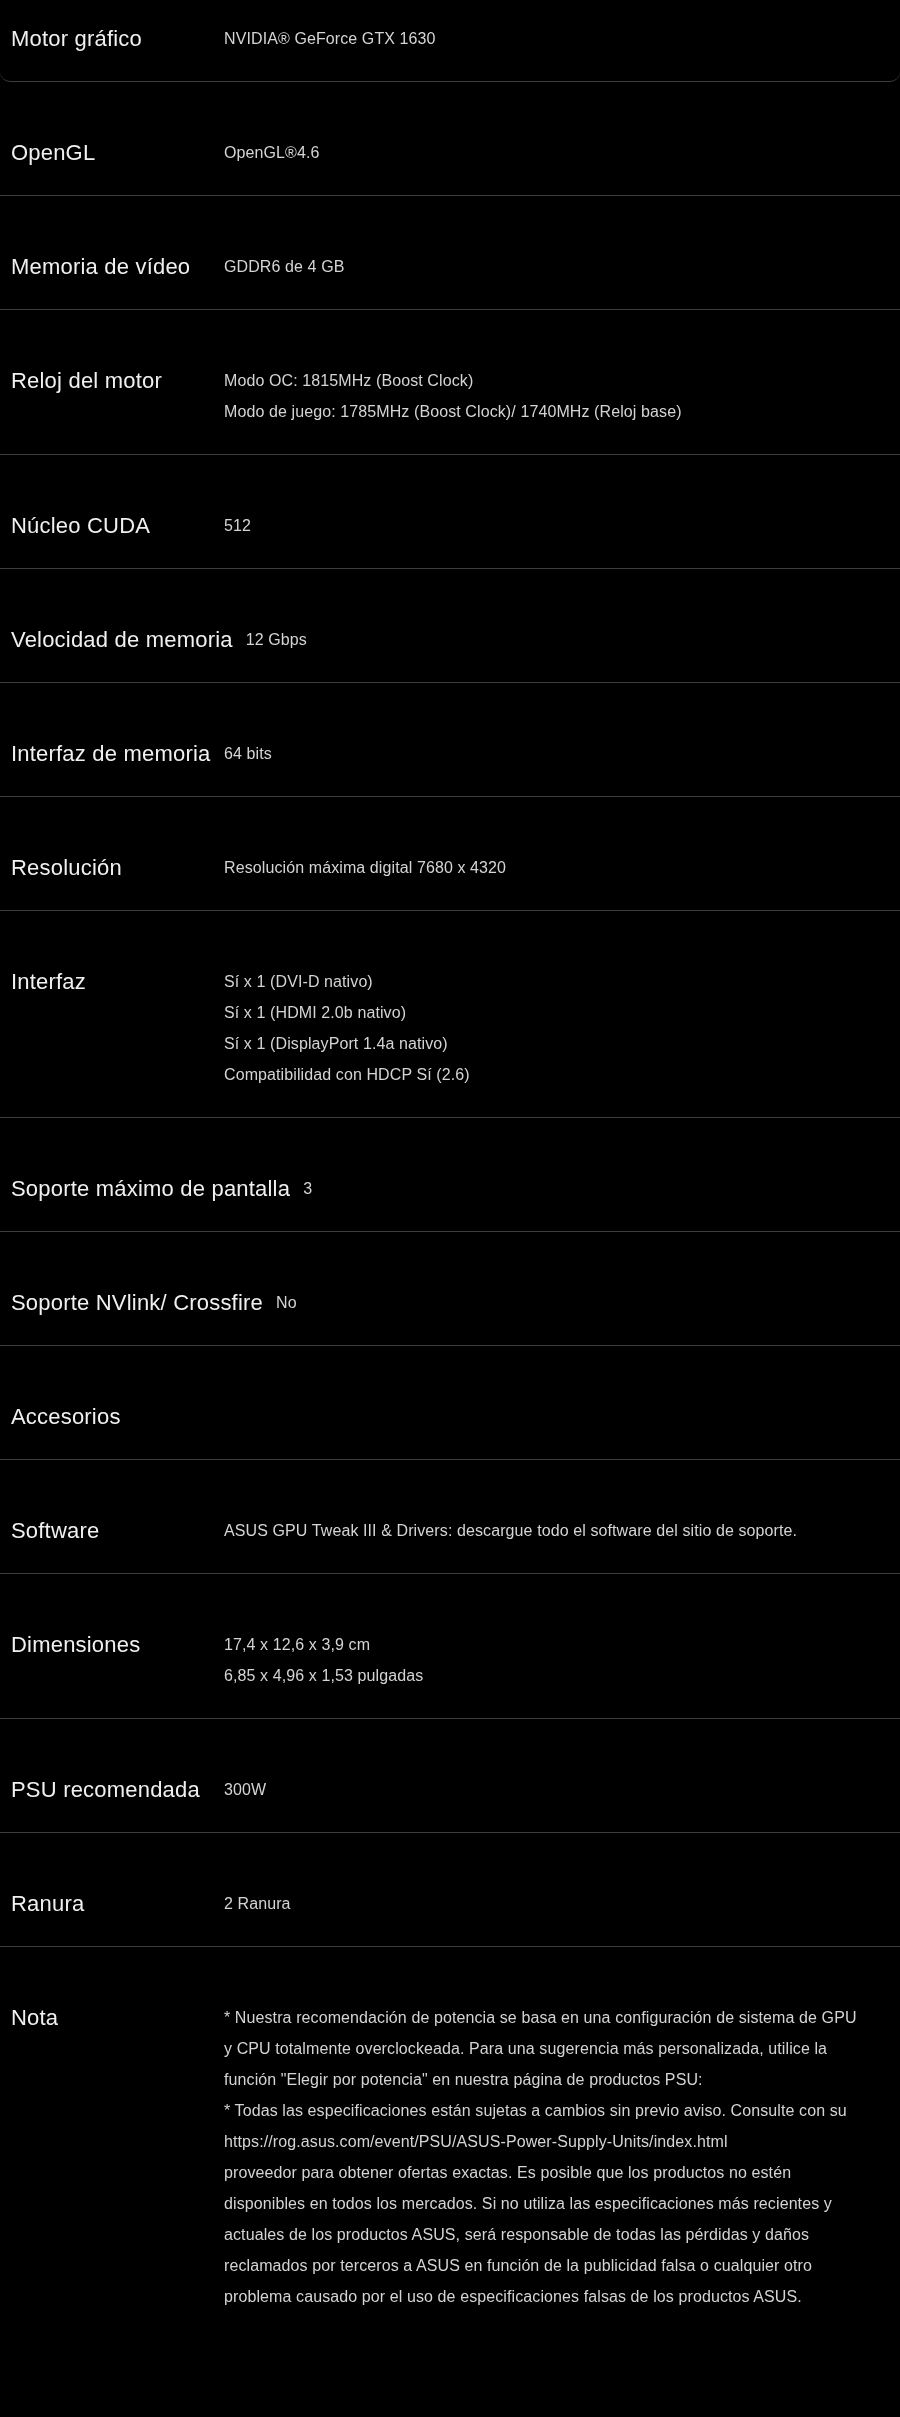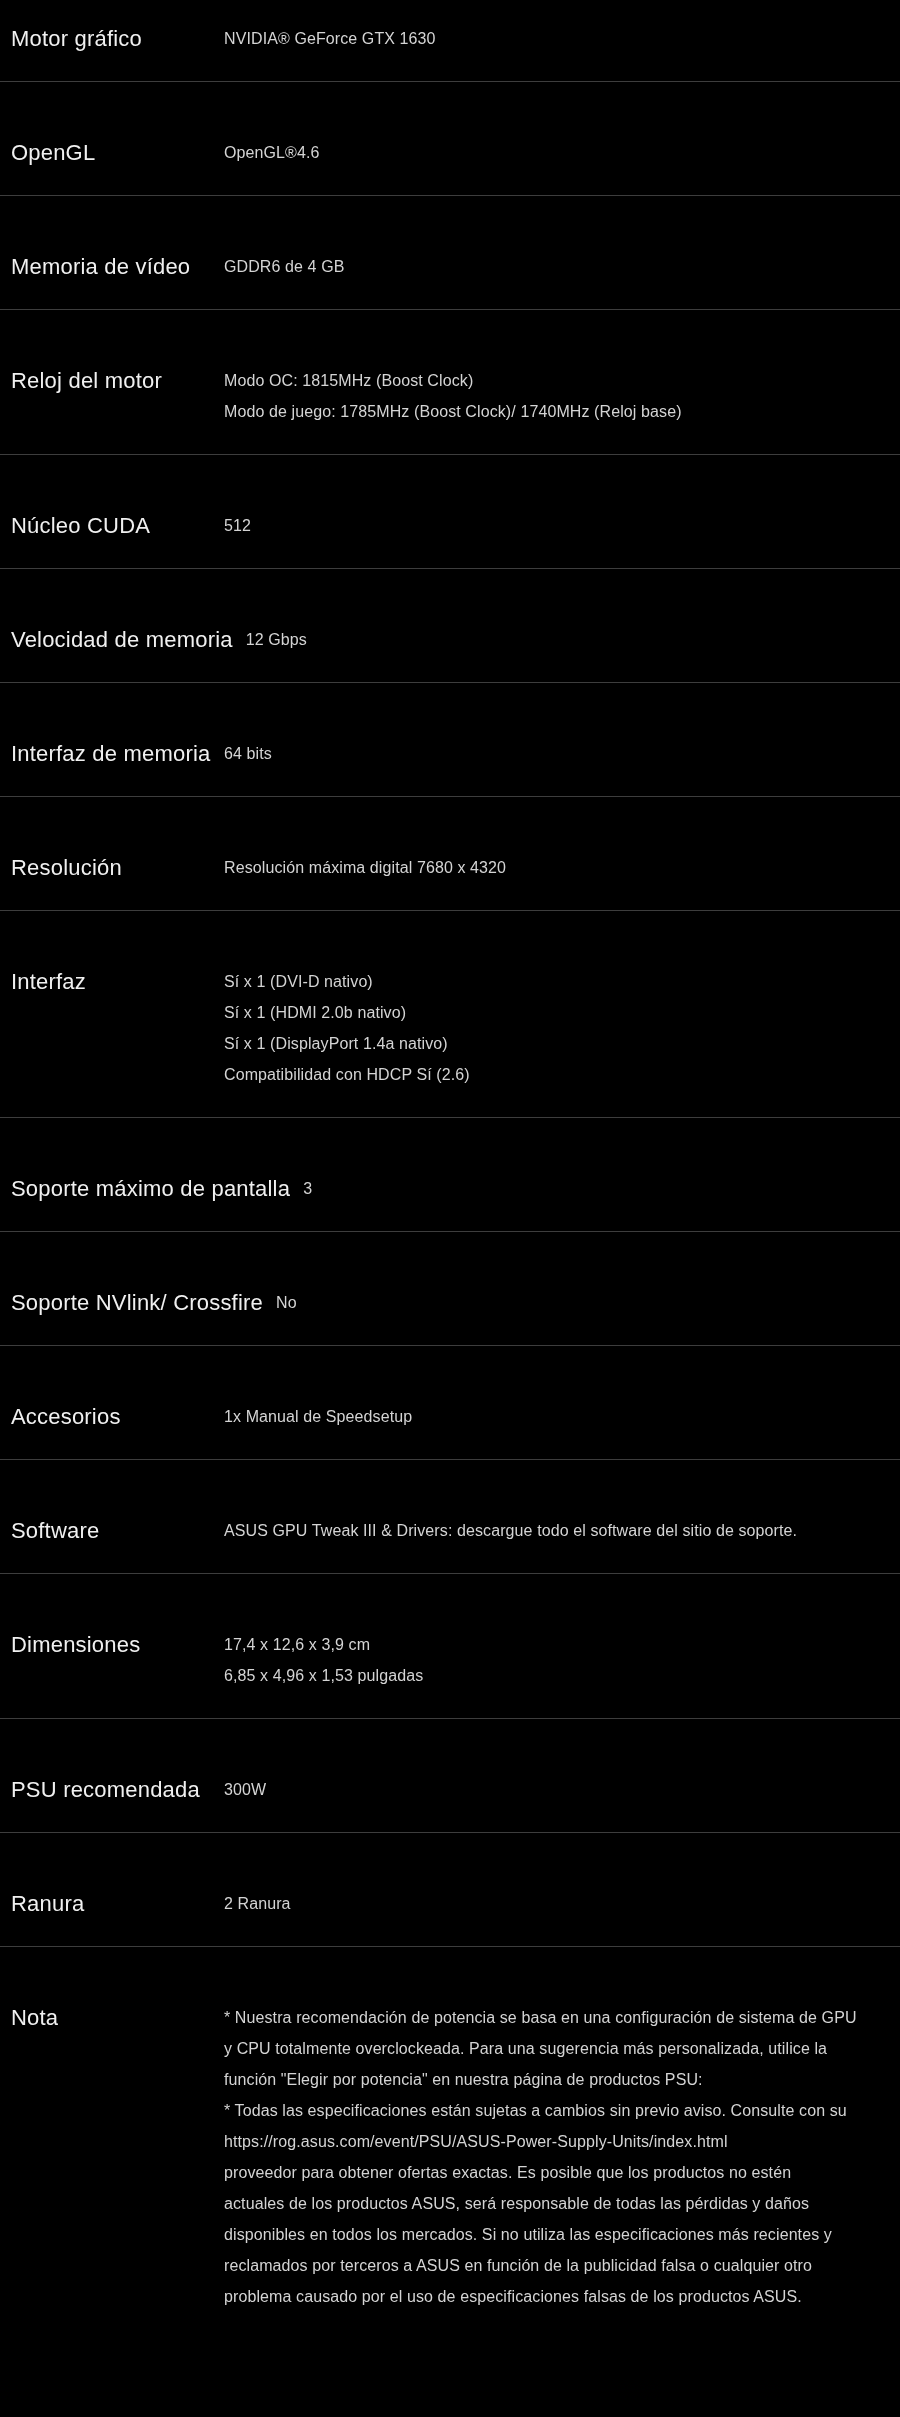--- a/index.html
+++ b/index.html
@@ -16,21 +16,21 @@
     font-family: "Liberation Sans", "DejaVu Sans", sans-serif;
     -webkit-font-smoothing: antialiased;
   }
   .spec-row {
     display: flex;
     align-items: flex-start;
     padding: 57px 24px 29px 11px;
     border-bottom: 1px solid #3d3d3d;
     box-sizing: border-box;
   }
-  .spec-row:first-child { padding-top: 25px; }
+  .spec-row:first-child { padding-top: 25px; border-radius: 10px; }
   .spec-row:last-child { border-bottom: none; }
   .spec-label {
     flex: 0 0 auto;
     min-width: 200px;
     margin-right: 13px;
     font-size: 22px;
     line-height: 27px;
     font-weight: 500;
     color: #f0f0f0;
     letter-spacing: 0.2px;
@@ -121,23 +121,20 @@
       </div>
     </div>
     <div class="spec-row">
       <div class="spec-label">Soporte NVlink/ Crossfire</div>
       <div class="spec-value">
         <div class="spec-value-line">No</div>
       </div>
     </div>
     <div class="spec-row">
       <div class="spec-label">Accesorios</div>
-      <div class="spec-value">
-        <div class="spec-value-line">1x Manual de Speedsetup</div>
-      </div>
     </div>
     <div class="spec-row">
       <div class="spec-label">Software</div>
       <div class="spec-value">
         <div class="spec-value-line">ASUS GPU Tweak III &amp; Drivers: descargue todo el software del sitio de soporte.</div>
       </div>
     </div>
     <div class="spec-row">
       <div class="spec-label">Dimensiones</div>
       <div class="spec-value">
@@ -159,19 +156,19 @@
     </div>
     <div class="spec-row note">
       <div class="spec-label">Nota</div>
       <div class="spec-value">
         <div class="spec-value-line">* Nuestra recomendación de potencia se basa en una configuración de sistema de GPU</div>
         <div class="spec-value-line">y CPU totalmente overclockeada. Para una sugerencia más personalizada, utilice la</div>
         <div class="spec-value-line">función "Elegir por potencia" en nuestra página de productos PSU:</div>
         <div class="spec-value-line">* Todas las especificaciones están sujetas a cambios sin previo aviso. Consulte con su</div>
         <div class="spec-value-line link">https://rog.asus.com/event/PSU/ASUS-Power-Supply-Units/index.html</div>
         <div class="spec-value-line">proveedor para obtener ofertas exactas. Es posible que los productos no estén</div>
+        <div class="spec-value-line">disponibles en todos los mercados. Si no utiliza las especificaciones más recientes y</div>
         <div class="spec-value-line">actuales de los productos ASUS, será responsable de todas las pérdidas y daños</div>
-        <div class="spec-value-line">disponibles en todos los mercados. Si no utiliza las especificaciones más recientes y</div>
         <div class="spec-value-line">reclamados por terceros a ASUS en función de la publicidad falsa o cualquier otro</div>
         <div class="spec-value-line">problema causado por el uso de especificaciones falsas de los productos ASUS.</div>
       </div>
     </div>
   </div>
 
 </body></html>

